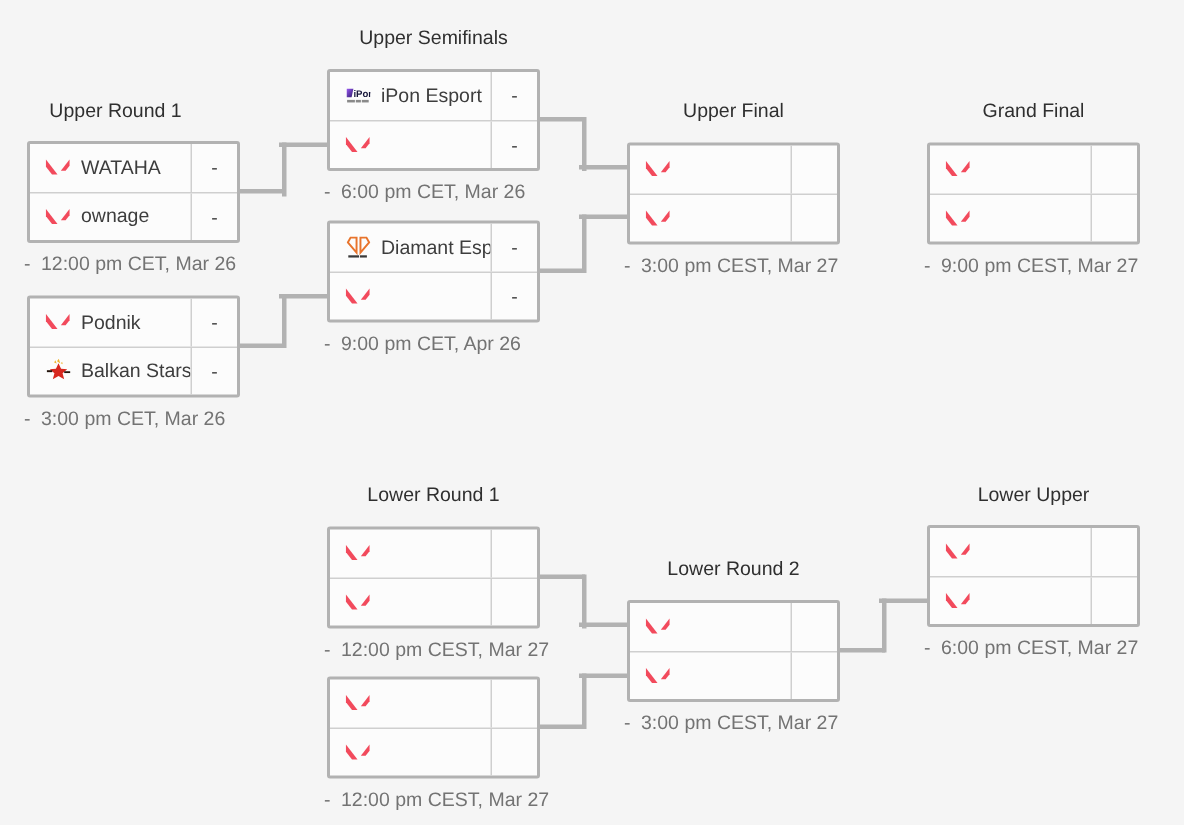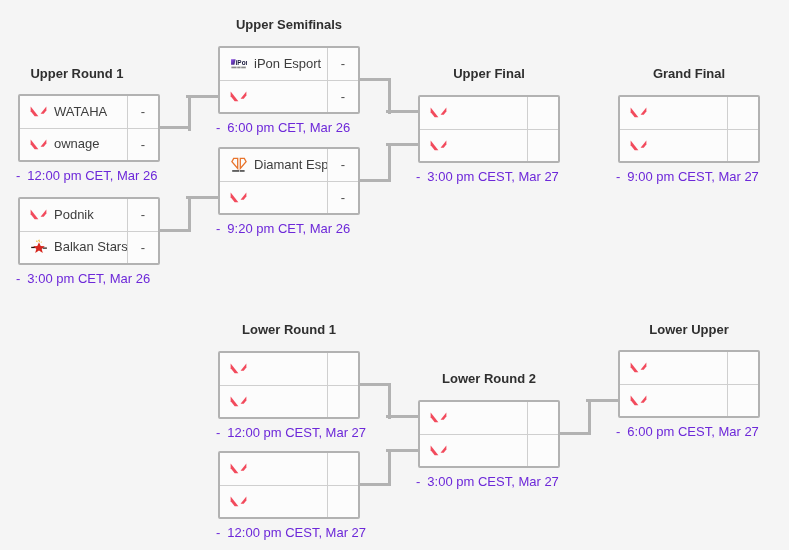--- a/index.html
+++ b/index.html
@@ -7,21 +7,21 @@
     width:789px;height:550px;
     background:#f5f5f5;
     font-family:"Liberation Sans", sans-serif;
     color:#3d3d3d;
     overflow:hidden;
   }
   .bracket{position:relative;width:789px;height:550px;}
 
   .round-header{
     position:absolute;width:142px;height:15px;line-height:15px;
-    text-align:center;font-size:13px;font-weight:bold;color:#2f2f2f;
+    text-align:center;font-size:13px;font-weight:normal;color:#2f2f2f;
     white-space:nowrap;
   }
 
   .match{
     position:absolute;width:142px;height:68px;box-sizing:border-box;
     background:#fcfcfc;border:2px solid #b2b2b2;border-radius:2px;
     display:flex;flex-direction:column;
   }
   .slot{flex:1;display:flex;align-items:center;min-height:0;}
   .slot + .slot{border-top:1px solid #cfcfcf;}
@@ -32,21 +32,21 @@
   }
   .score{
     width:30px;flex:0 0 auto;align-self:stretch;
     border-left:1px solid #cfcfcf;
     display:flex;align-items:center;justify-content:center;
     font-size:13px;color:#4a4a4a;
   }
 
   .match-time{
     position:absolute;height:14px;line-height:14px;font-size:13px;
-    color:#6d28d9;white-space:nowrap;
+    color:#737373;white-space:nowrap;
   }
   .match-time .dash{display:inline-block;margin-right:7px;}
 
   .cn{position:absolute;background:#b2b2b2;}
 
   .svgdefs{position:absolute;width:0;height:0;overflow:hidden;}
 </style>
 </head>
 <body>
 
@@ -208,21 +208,21 @@
       <span class="logo">
           <svg width="17" height="13" viewBox="0 0 24 18">
             <use href="#def-valorant"></use>
           </svg>
         </span>
       <span class="team-name"></span>
       <span class="score">-</span>
     </div>
   </div>
   <div class="match-time" style="left:216px;top:222px">
-    <span class="dash">-</span><span>9:20 pm CET, Mar 26</span>
+    <span class="dash">-</span><span>9:00 pm CET, Apr 26</span>
   </div>
 
   <div class="match" style="left:418px;top:95px">
     <div class="slot">
       <span class="logo">
           <svg width="17" height="13" viewBox="0 0 24 18">
             <use href="#def-valorant"></use>
           </svg>
         </span>
       <span class="team-name"></span>

